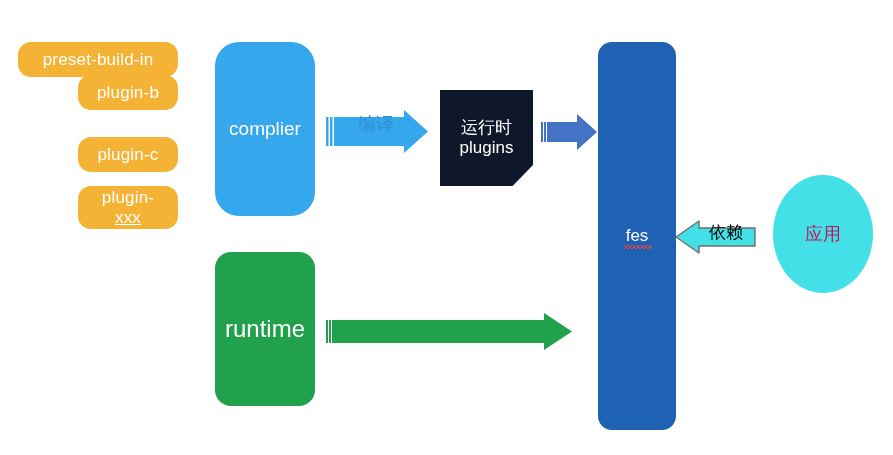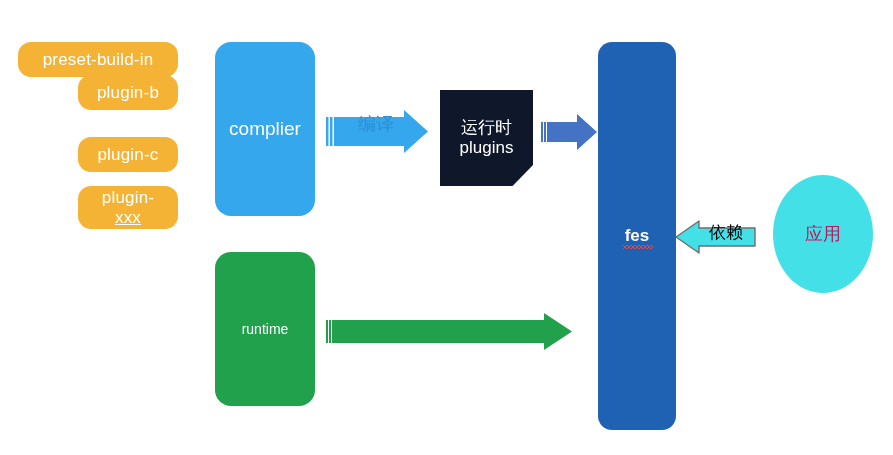--- a/index.html
+++ b/index.html
@@ -42,32 +42,32 @@
   #chip-b      { left: 78px;  top: 75px;  width: 100px; height: 35px; }
   #chip-c      { left: 78px;  top: 137px; width: 100px; height: 35px; }
   #chip-xxx    { left: 78px;  top: 186px; width: 100px; height: 43px;
                  flex-direction: column; justify-content: center; }
   #chip-xxx .l2 { text-decoration: underline; }
 
   
   #node-complier {
     left: 215px; top: 42px; width: 100px; height: 174px;
     background: #35A7EC;
-    border-radius: 16px;
+    border-radius: 24px;
     color: #ffffff;
     font-size: 19px;
   }
 
   
   #node-runtime {
     left: 215px; top: 252px; width: 100px; height: 154px;
     background: #22A14C;
     border-radius: 16px;
     color: #ffffff;
-    font-size: 14px;
+    font-size: 24px;
   }
 
   
   #node-plugins {
     left: 440px; top: 90px; width: 93px; height: 96px;
     background: #0f172a;
     color: #ffffff;
     font-size: 17px;
     flex-direction: column;
     clip-path: polygon(0 0, 100% 0, 100% 78%, 78% 100%, 0 100%);
@@ -80,21 +80,20 @@
     clip-path: polygon(100% 0, 100% 100%, 0 100%);
   }
 
   
   #node-fes {
     left: 598px; top: 42px; width: 78px; height: 388px;
     background: #1F62B4;
     border-radius: 14px;
     color: #ffffff;
     font-size: 17px;
-    font-weight: bold;
   }
   #fes-label {
     position: relative;
     display: inline-block;
     padding-bottom: 1px;
   }
   #fes-label .squiggle {
     position: absolute;
     left: -2px; right: -4px; bottom: -3px;
     height: 4px;

